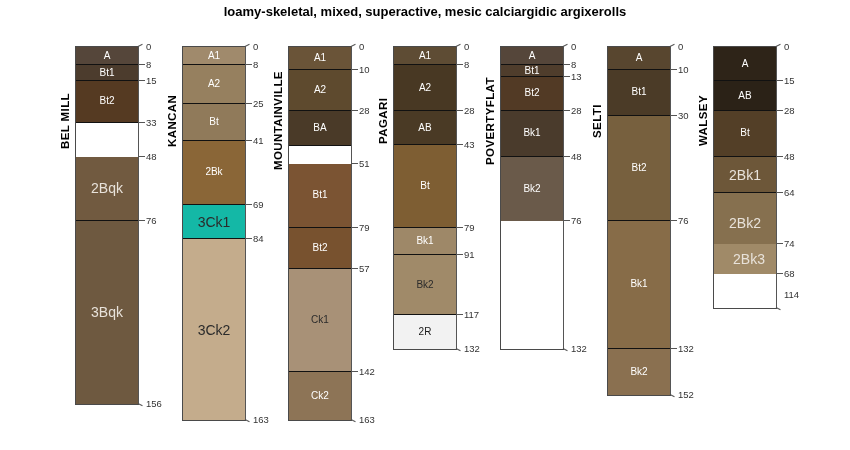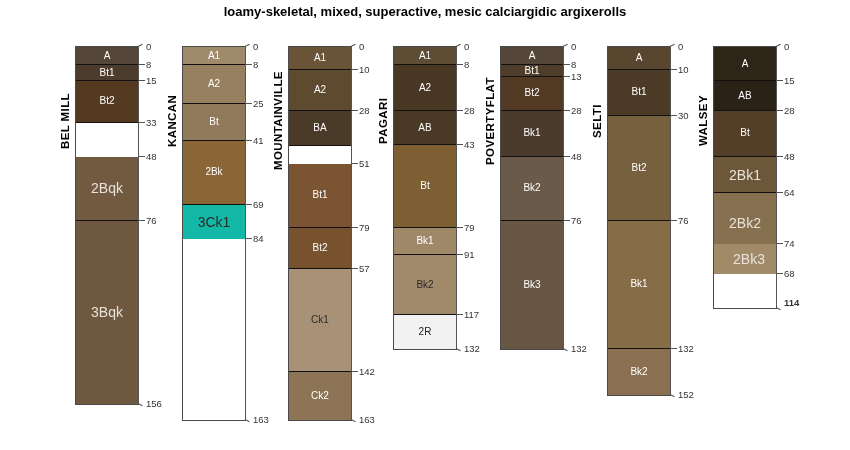--- a/index.html
+++ b/index.html
@@ -130,20 +130,23 @@
           <span class="hlabel" style="color: rgb(255, 255, 255);">A2</span>
         </div>
         <div class="horizon" style="top: 57.2125px; height: 36.616px; background: rgb(144, 122, 90);">
           <span class="hlabel" style="color: rgb(255, 255, 255);">Bt</span>
         </div>
         <div class="horizon" style="top: 93.8285px; height: 64.078px; background: rgb(138, 102, 55);">
           <span class="hlabel" style="color: rgb(255, 255, 255);">2Bk</span>
         </div>
         <div class="horizon" style="top: 157.906px; height: 34.3275px; background: #14b8a6;">
           <span class="hlabel small" style="color: rgb(43, 43, 43);">3Ck1</span>
+        </div>
+        <div class="horizon" style="top: 192.234px; height: 180.791px; background: rgb(196, 172, 140); border-bottom: none;">
+          <span class="hlabel small" style="color: rgb(43, 43, 43);">3Ck2</span>
         </div>
       </div>
       <div class="depth-axis" style="height: 373.026px;">
         <div class="axis-line" style="height: 373.026px;"></div>
         <div class="tick-top" style="top: 0px;"></div>
         <div class="tick-lbl" style="top: 0px;">0</div>
         <div class="tick" style="top: 18.308px;"></div>
         <div class="tick-lbl" style="top: 18.308px;">8</div>
         <div class="tick" style="top: 57.2125px;"></div>
         <div class="tick-lbl" style="top: 57.2125px;">25</div>
@@ -258,23 +261,20 @@
         </div>
         <div class="horizon" style="top: 29.7505px; height: 34.3275px; background: rgb(82, 58, 37);">
           <span class="hlabel" style="color: rgb(255, 255, 255);">Bt2</span>
         </div>
         <div class="horizon" style="top: 64.078px; height: 45.77px; background: rgb(74, 59, 44);">
           <span class="hlabel" style="color: rgb(255, 255, 255);">Bk1</span>
         </div>
         <div class="horizon" style="top: 109.848px; height: 64.078px; background: rgb(106, 90, 74);">
           <span class="hlabel" style="color: rgb(255, 255, 255);">Bk2</span>
         </div>
-        <div class="horizon" style="top: 173.926px; height: 128.156px; background: rgb(104, 86, 69); border-bottom: none;">
-          <span class="hlabel" style="color: rgb(255, 255, 255);">Bk3</span>
-        </div>
       </div>
       <div class="depth-axis" style="height: 302.082px;">
         <div class="axis-line" style="height: 302.082px;"></div>
         <div class="tick-top" style="top: 0px;"></div>
         <div class="tick-lbl" style="top: 0px;">0</div>
         <div class="tick" style="top: 18.308px;"></div>
         <div class="tick-lbl" style="top: 18.308px;">8</div>
         <div class="tick" style="top: 29.7505px;"></div>
         <div class="tick-lbl" style="top: 29.7505px;">13</div>
         <div class="tick" style="top: 64.078px;"></div>
@@ -354,16 +354,16 @@
         <div class="tick-lbl" style="top: 64.078px;">28</div>
         <div class="tick" style="top: 109.848px;"></div>
         <div class="tick-lbl" style="top: 109.848px;">48</div>
         <div class="tick" style="top: 146.464px;"></div>
         <div class="tick-lbl" style="top: 146.464px;">64</div>
         <div class="tick" style="top: 196.811px;"></div>
         <div class="tick-lbl" style="top: 196.811px;">74</div>
         <div class="tick" style="top: 226.561px;"></div>
         <div class="tick-lbl" style="top: 226.561px;">68</div>
         <div class="tick-bot" style="top: 260.889px;"></div>
-        <div class="tick-lbl" style="top: 256px; font-weight: bold;">114</div>
+        <div class="tick-lbl" style="top: 248px;">114</div>
       </div>
     </div>
   </div>
 
 </body></html>

